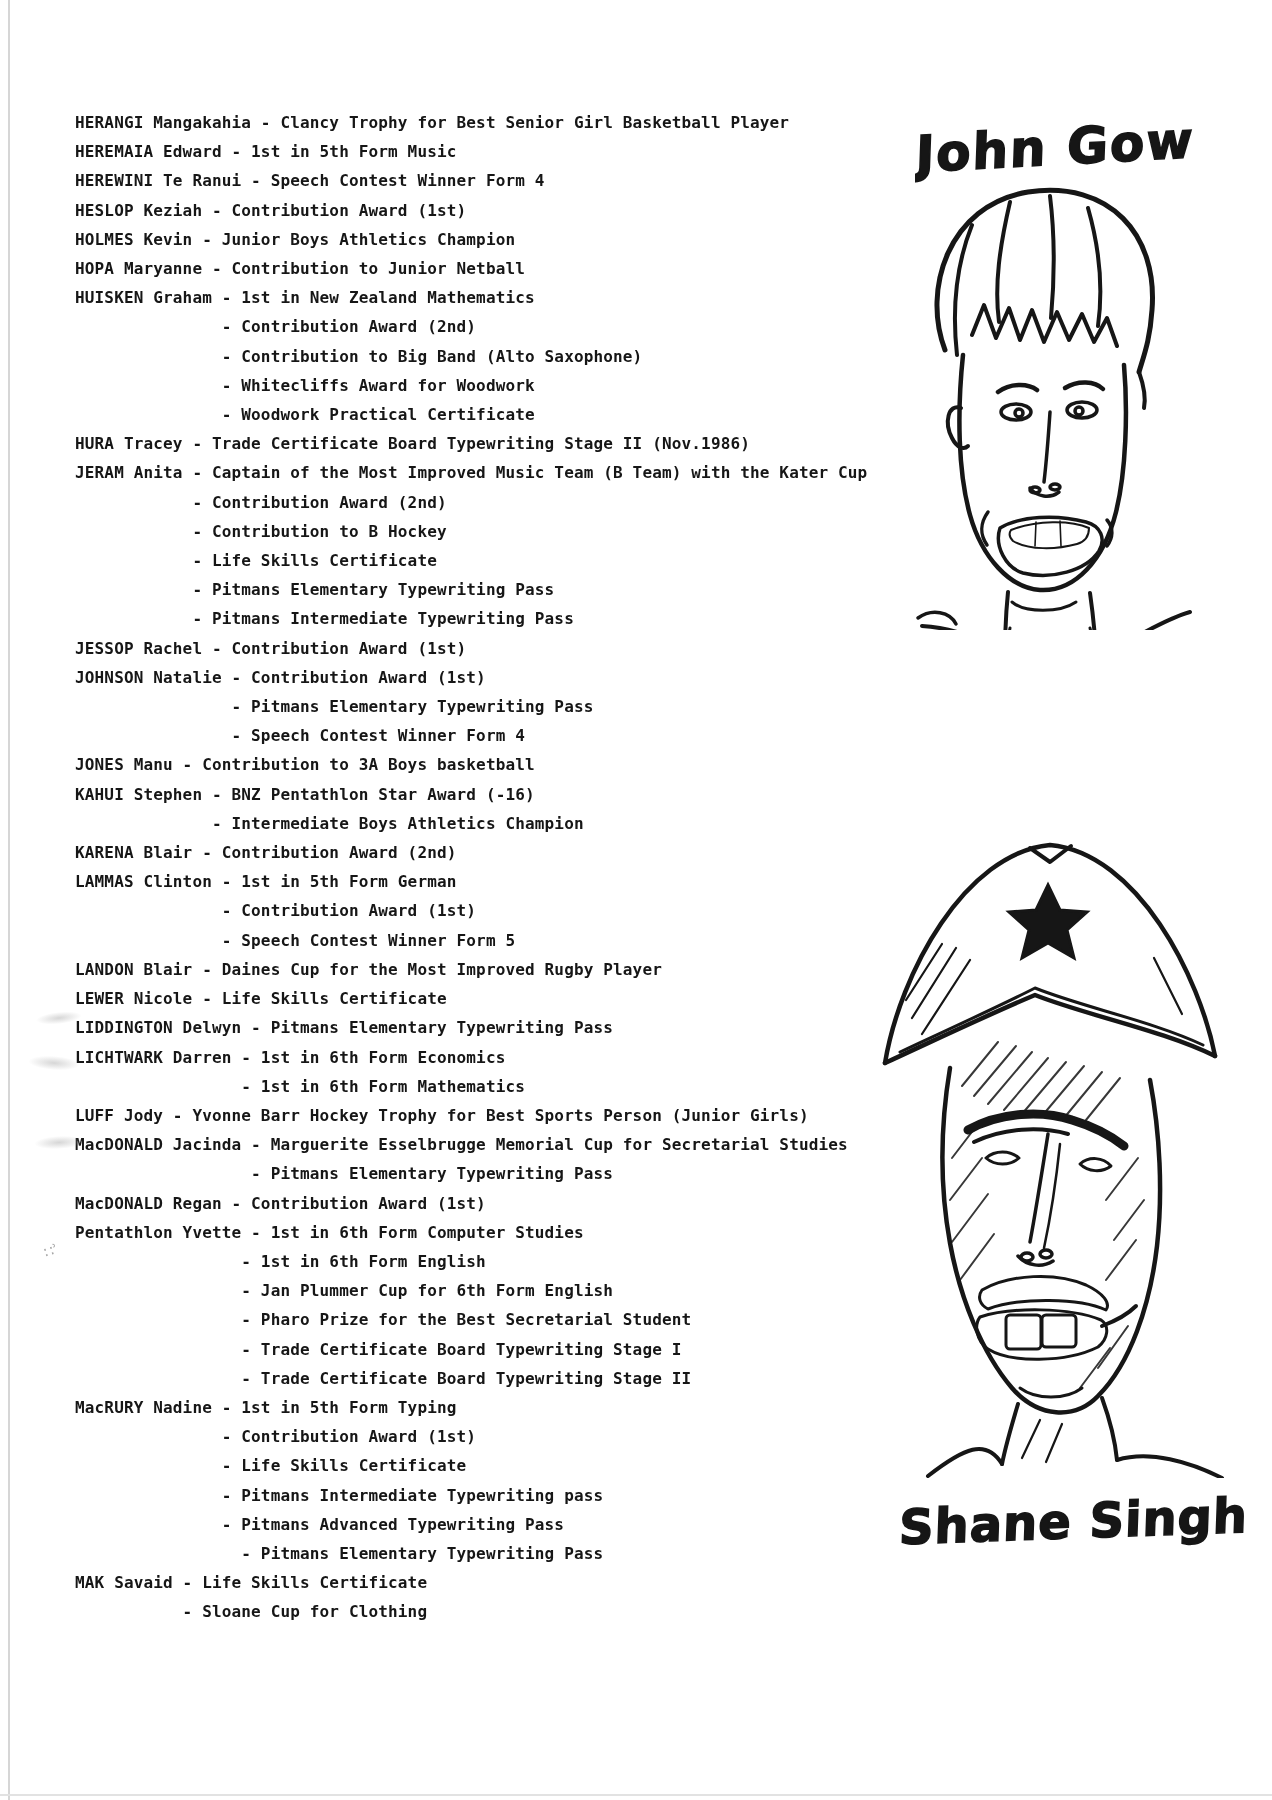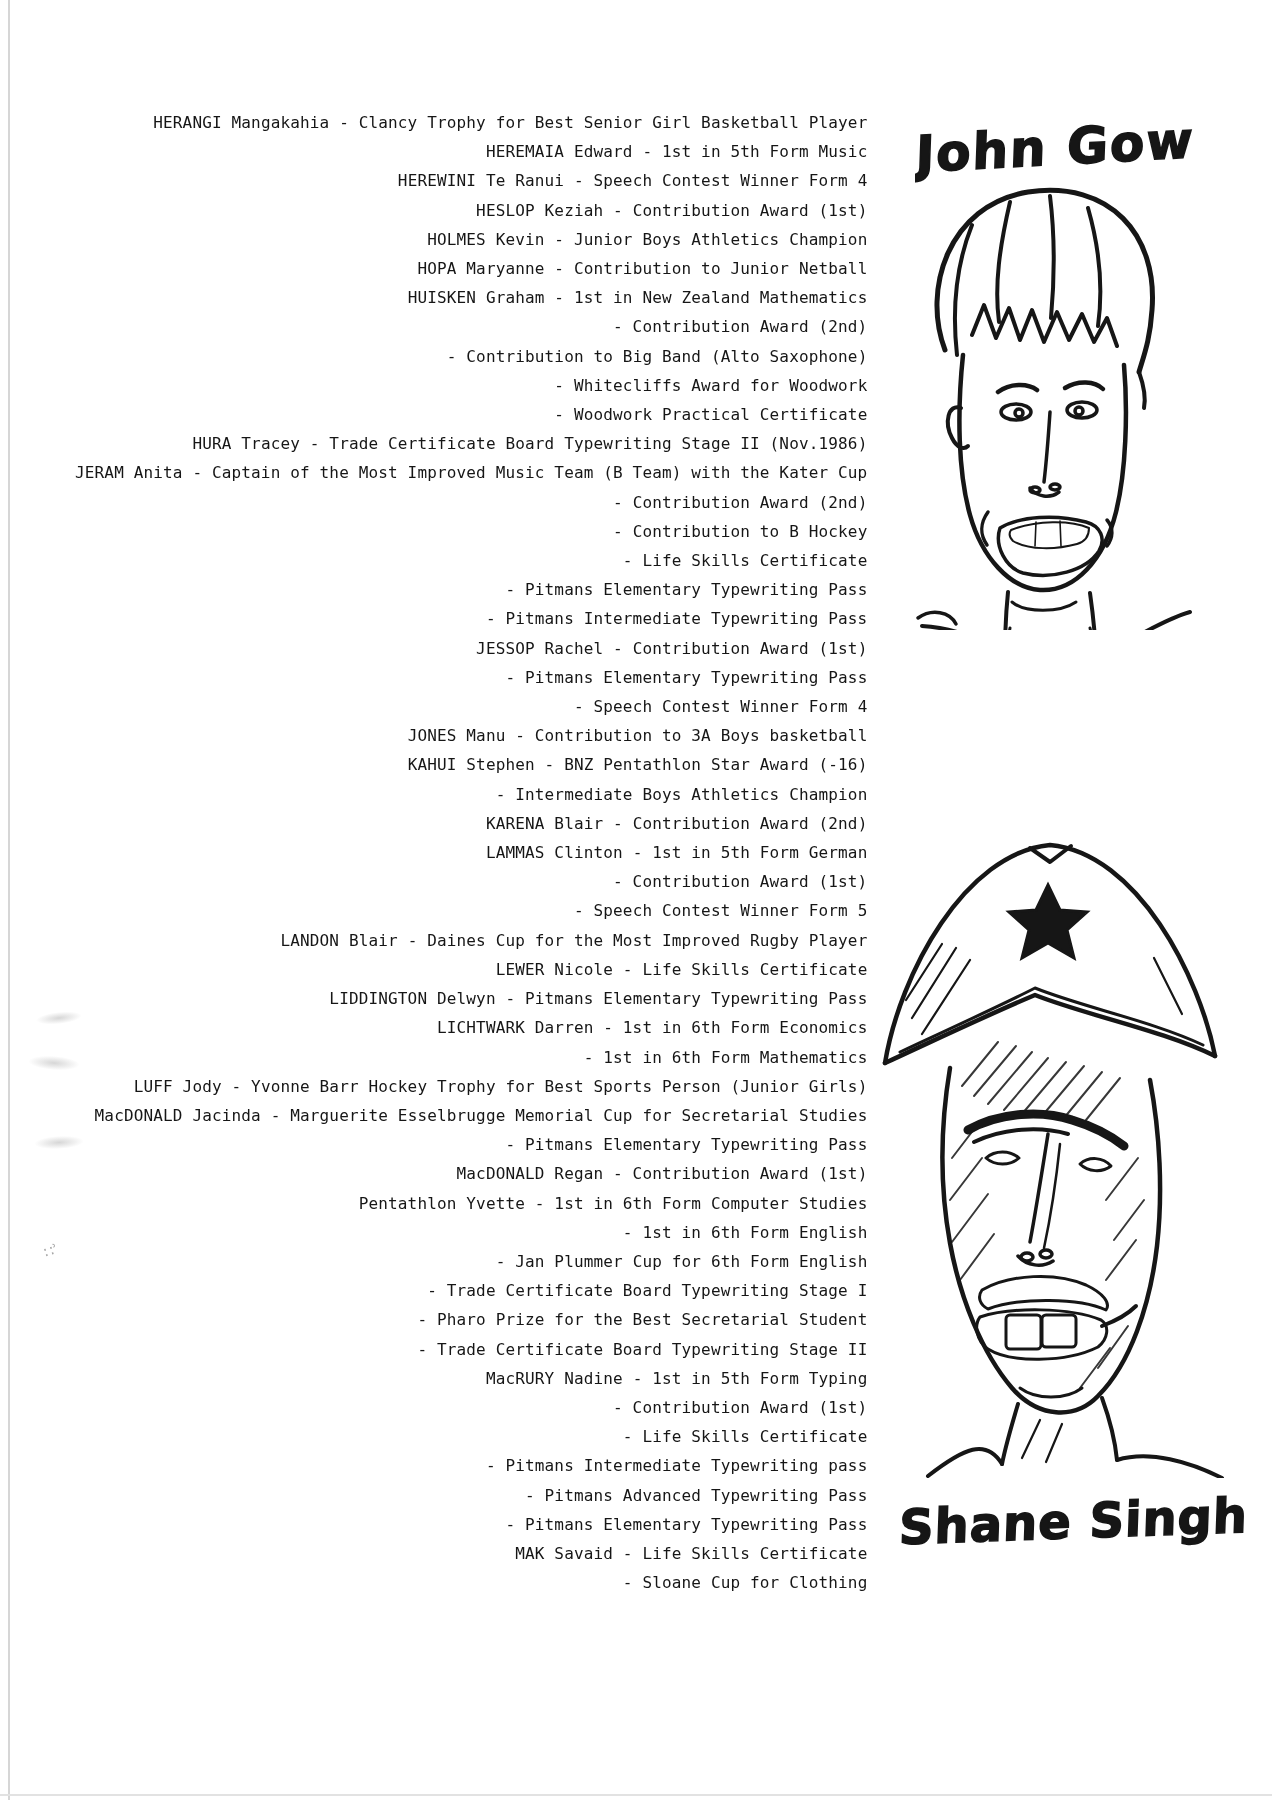--- a/index.html
+++ b/index.html
@@ -19,22 +19,22 @@
   .scan-edge{
     position:absolute;left:8px;top:0;width:2px;height:1800px;
     background:var(--scan_line);opacity:.85;
   }
   .scan-bottom{
     position:absolute;left:0;bottom:4px;width:100%;height:2px;
     background:#e2e2e2;
   }
   .awards{
     position:absolute;left:75px;top:108px;
-    font-size:16px;font-weight:400;letter-spacing:.15px;
-    line-height:29.2px;color:var(--ink);text-align:right;
+    font-size:16px;font-weight:700;letter-spacing:.15px;
+    line-height:29.2px;color:var(--ink);
   }
   .awards .line{white-space:pre;}
   .sketch{position:absolute;}
   .sketch path,.sketch line,.sketch ellipse,.sketch circle{
     stroke:var(--ink);fill:none;stroke-linecap:round;stroke-linejoin:round;
   }
   .caption-svg text{
     font-family:"DejaVu Sans",sans-serif;font-weight:700;
     fill:var(--ink);stroke:var(--ink);
   }
@@ -68,20 +68,21 @@
       <div class="line">               - Whitecliffs Award for Woodwork</div>
       <div class="line">               - Woodwork Practical Certificate</div>
       <div class="line">HURA Tracey - Trade Certificate Board Typewriting Stage II (Nov.1986)</div>
       <div class="line">JERAM Anita - Captain of the Most Improved Music Team (B Team) with the Kater Cup</div>
       <div class="line">            - Contribution Award (2nd)</div>
       <div class="line">            - Contribution to B Hockey</div>
       <div class="line">            - Life Skills Certificate</div>
       <div class="line">            - Pitmans Elementary Typewriting Pass</div>
       <div class="line">            - Pitmans Intermediate Typewriting Pass</div>
       <div class="line">JESSOP Rachel - Contribution Award (1st)</div>
+      <div class="line">JOHNSON Natalie - Contribution Award (1st)</div>
       <div class="line">                - Pitmans Elementary Typewriting Pass</div>
       <div class="line">                - Speech Contest Winner Form 4</div>
       <div class="line">JONES Manu - Contribution to 3A Boys basketball</div>
       <div class="line">KAHUI Stephen - BNZ Pentathlon Star Award (-16)</div>
       <div class="line">              - Intermediate Boys Athletics Champion</div>
       <div class="line">KARENA Blair - Contribution Award (2nd)</div>
       <div class="line">LAMMAS Clinton - 1st in 5th Form German</div>
       <div class="line">               - Contribution Award (1st)</div>
       <div class="line">               - Speech Contest Winner Form 5</div>
       <div class="line">LANDON Blair - Daines Cup for the Most Improved Rugby Player</div>
@@ -89,22 +90,22 @@
       <div class="line">LIDDINGTON Delwyn - Pitmans Elementary Typewriting Pass</div>
       <div class="line">LICHTWARK Darren - 1st in 6th Form Economics</div>
       <div class="line">                 - 1st in 6th Form Mathematics</div>
       <div class="line">LUFF Jody - Yvonne Barr Hockey Trophy for Best Sports Person (Junior Girls)</div>
       <div class="line">MacDONALD Jacinda - Marguerite Esselbrugge Memorial Cup for Secretarial Studies</div>
       <div class="line">                  - Pitmans Elementary Typewriting Pass</div>
       <div class="line">MacDONALD Regan - Contribution Award (1st)</div>
       <div class="line">Pentathlon Yvette - 1st in 6th Form Computer Studies</div>
       <div class="line">                 - 1st in 6th Form English</div>
       <div class="line">                 - Jan Plummer Cup for 6th Form English</div>
+      <div class="line">                 - Pharo Prize for the Best Secretarial Student</div>
       <div class="line">                 - Trade Certificate Board Typewriting Stage I</div>
-      <div class="line">                 - Pharo Prize for the Best Secretarial Student</div>
       <div class="line">                 - Trade Certificate Board Typewriting Stage II</div>
       <div class="line">MacRURY Nadine - 1st in 5th Form Typing</div>
       <div class="line">               - Contribution Award (1st)</div>
       <div class="line">               - Life Skills Certificate</div>
       <div class="line">               - Pitmans Intermediate Typewriting pass</div>
       <div class="line">               - Pitmans Advanced Typewriting Pass</div>
       <div class="line">                 - Pitmans Elementary Typewriting Pass</div>
       <div class="line">MAK Savaid - Life Skills Certificate</div>
       <div class="line">           - Sloane Cup for Clothing</div>
     </div>

